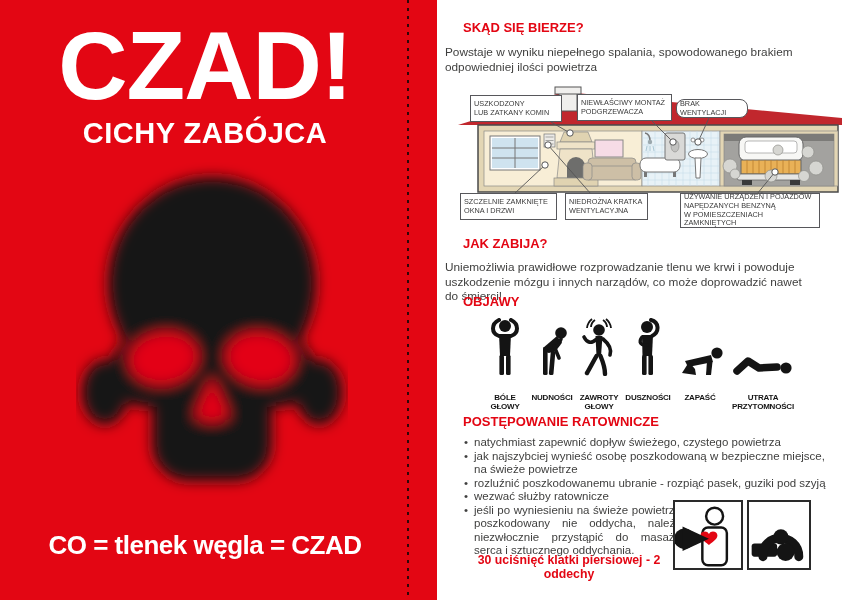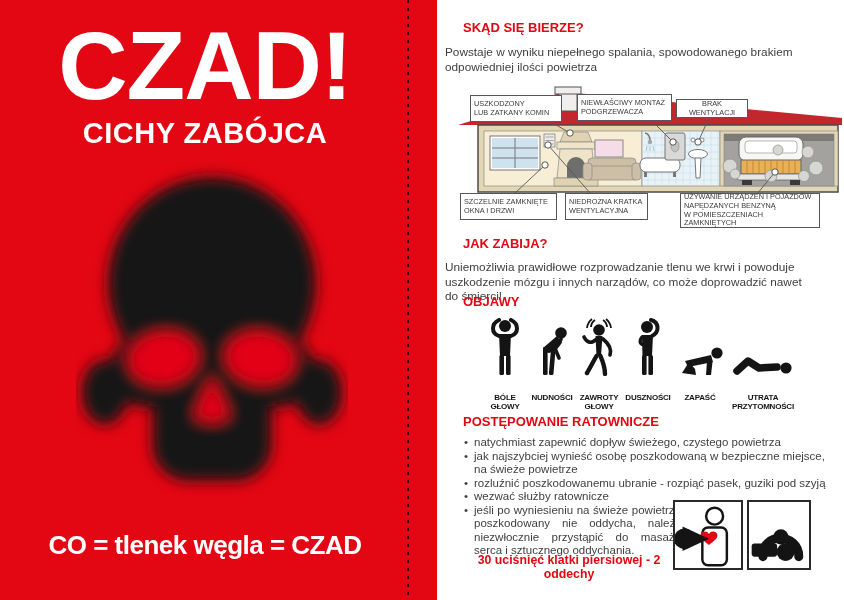--- a/index.html
+++ b/index.html
@@ -24,21 +24,21 @@
   .h-source { top:20px; } .h-kills { top:236px; } .h-symptoms { top:294px; } .h-rescue { top:414px; }
   .sec-body { position:absolute; left:8px; width:368px; font-size:11.8px; line-height:14.5px; }
   .b-source { top:45px; } .b-kills { top:260px; }
 
   
   .house-diagram { position:absolute; left:19px; top:84px; width:386px; height:150px; }
   .house-svg { position:absolute; left:0; top:0; }
   .house-label { position:absolute; background:#fff; border:1px solid #57575b; color:#3a3a3a;
     font-size:7.3px; line-height:8.6px; padding:2px 3px; white-space:pre-line;
     display:flex; flex-direction:column; justify-content:center; }
-  .ta-r { text-align:left; } .ta-l { text-align:left; } .ta-c { text-align:center; }
+  .ta-r { text-align:left; } .ta-l { text-align:left; } .ta-c { text-align:left;border-radius:8px; }
   .hl-1 { left:14px;  top:11px;  width:92px;  height:27px; }
   .hl-2 { left:121px; top:10px;  width:95px;  height:27px; }
   .hl-3 { left:220px; top:15px;  width:72px;  height:19px; }
   .hl-4 { left:4px;   top:109px; width:97px;  height:27px; }
   .hl-5 { left:109px; top:109px; width:83px;  height:27px; }
   .hl-6 { left:224px; top:109px; width:140px; height:35px; }
 
   
   .symptoms-row { position:absolute; left:26px; top:310px; width:366px; height:94px; }
   .symptom { position:absolute; top:0; text-align:center; }

